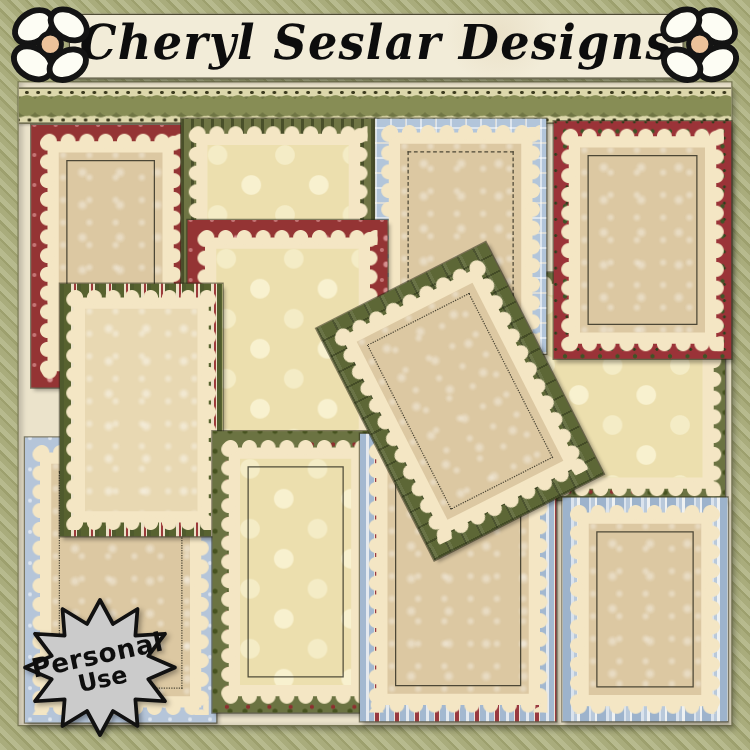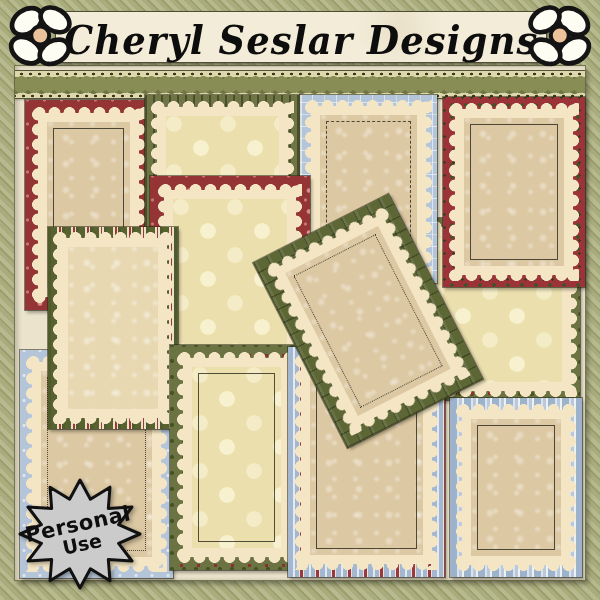--- a/index.html
+++ b/index.html
@@ -31,21 +31,21 @@
     border-top:1px solid #55533a;border-bottom:1px solid #55533a;
     box-shadow:0 1px 2px rgba(0,0,0,.25);
   }
   
   .banner{
     position:absolute;left:55px;top:11px;width:490px;height:50px;
     background:#f2ecd8;
     background-image:radial-gradient(circle 60px at 70% 30%,rgba(210,190,150,.25),transparent 70%);
     border:1px solid #4f4c35;
     box-shadow:1px 2px 3px rgba(0,0,0,.4);
-    display:flex;align-items:flex-end;justify-content:center;
+    display:flex;align-items:flex-start;justify-content:center;
   }
   .banner-title{
     font-family:"DejaVu Serif","Liberation Serif",serif;
     font-style:italic;font-weight:700;font-size:37px;color:#0d0d0d;
     white-space:nowrap;letter-spacing:1px;transform:scaleY(1.04);
   }
   .flower{position:absolute;width:82px;height:70px;}
   .flower.left{left:0px;top:2px;}
   .flower.right{left:518px;top:2px;transform:scaleX(-1);}
   

